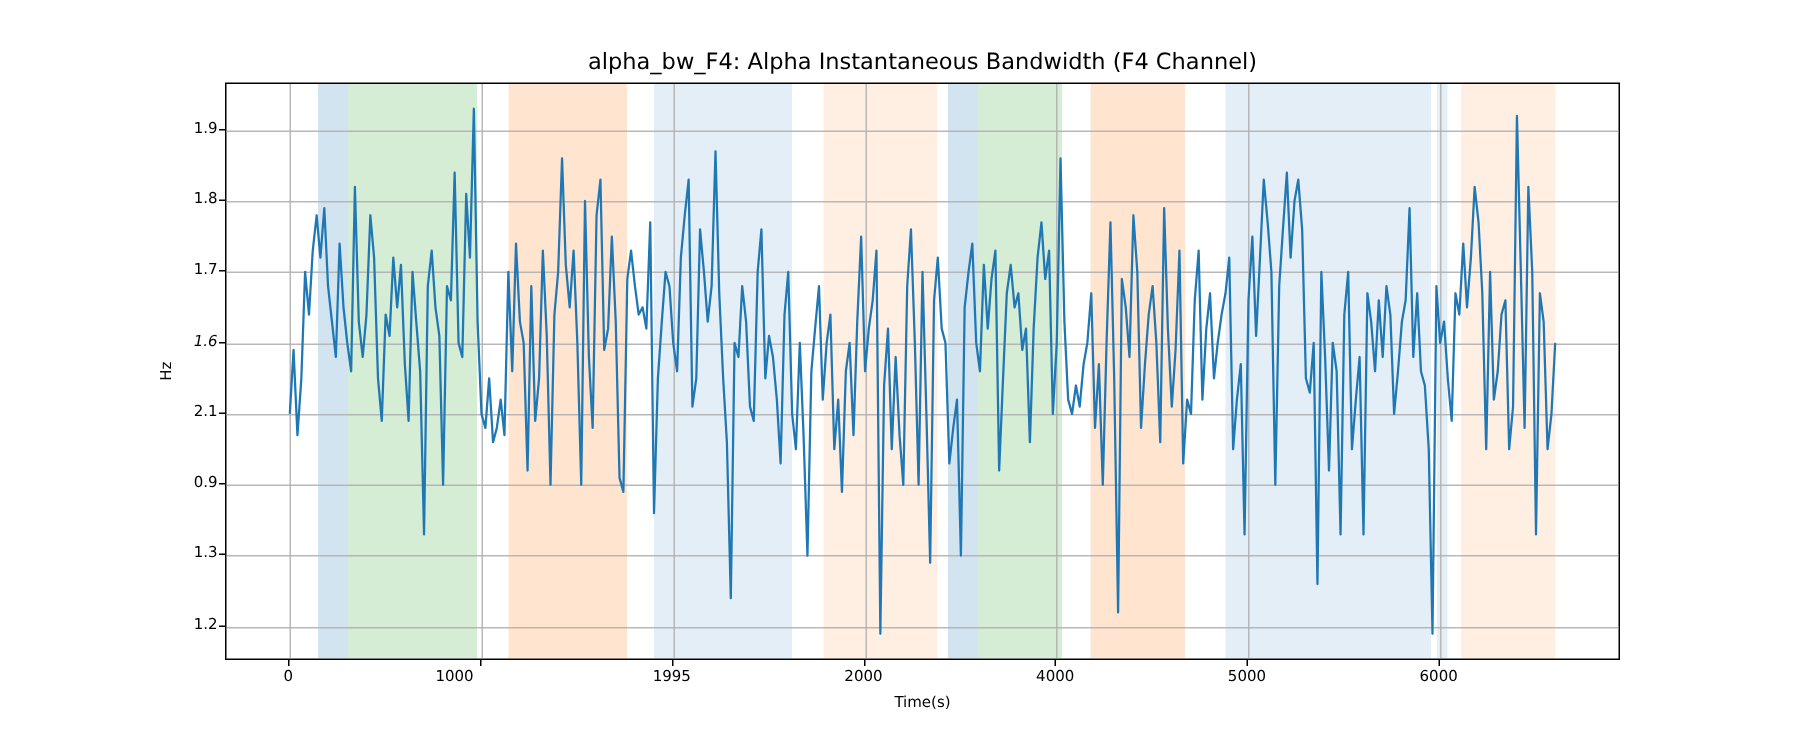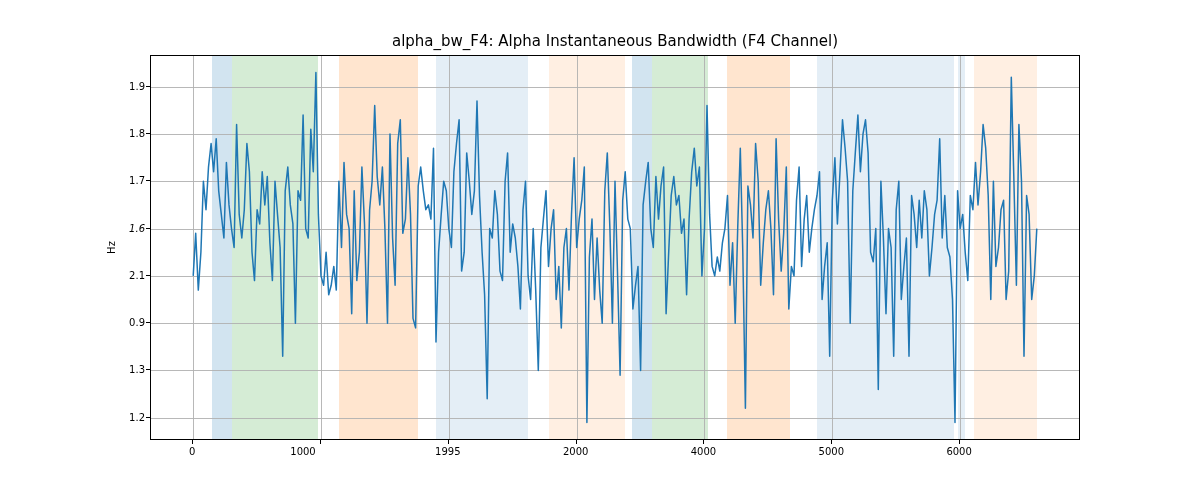--- a/index.html
+++ b/index.html
@@ -112,20 +112,21 @@
     border-top: 1px solid #000;
     left: 146px;
   }
 </style>
 </head>
 <body>
 
 <div class="figure">
   <div class="title">alpha_bw_F4: Alpha Instantaneous Bandwidth (F4 Channel)</div>
   <div class="ylabel">Hz</div>
+  <div class="xlabel">Time(s)</div>
 
   <div class="axes">
       <div class="band b-orangel" style="left: 823.185px; width: 62.6336px;"></div>
       <div class="band b-bluel" style="left: 806.567px; width: 7.66942px;"></div>
       <div class="band b-bluel" style="left: 665.961px; width: 136.771px;"></div>
       <div class="band b-orange" style="left: 576.485px; width: 62.6336px;"></div>
       <div class="band b-green" style="left: 501.069px; width: 56.2424px;"></div>
       <div class="band b-blue" style="left: 480.617px; width: 20.4518px;"></div>
       <div class="band b-orangel" style="left: 397.532px; width: 76.6942px;"></div>
       <div class="band b-bluel" style="left: 293.994px; width: 83.0854px;"></div>

